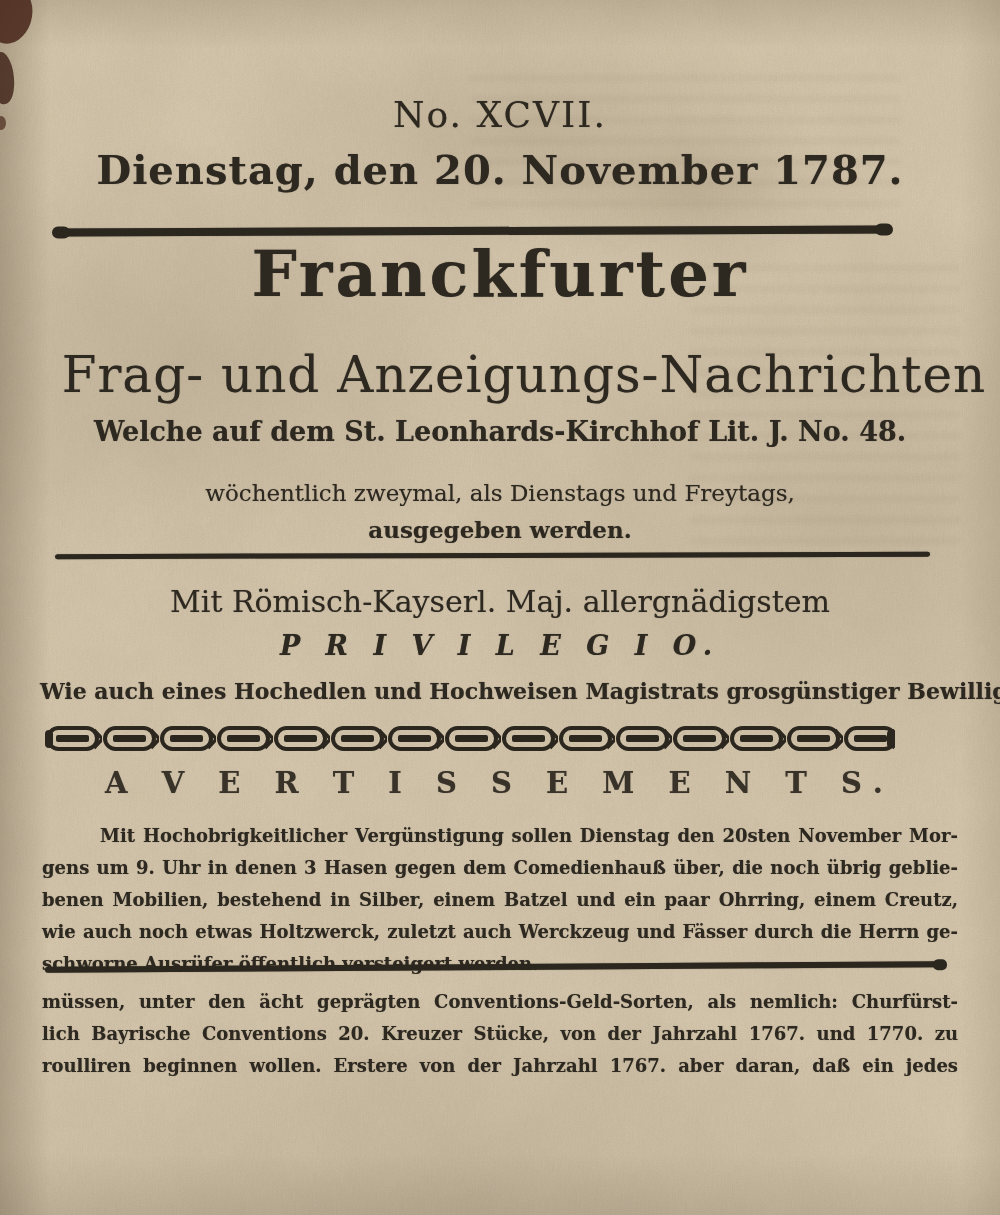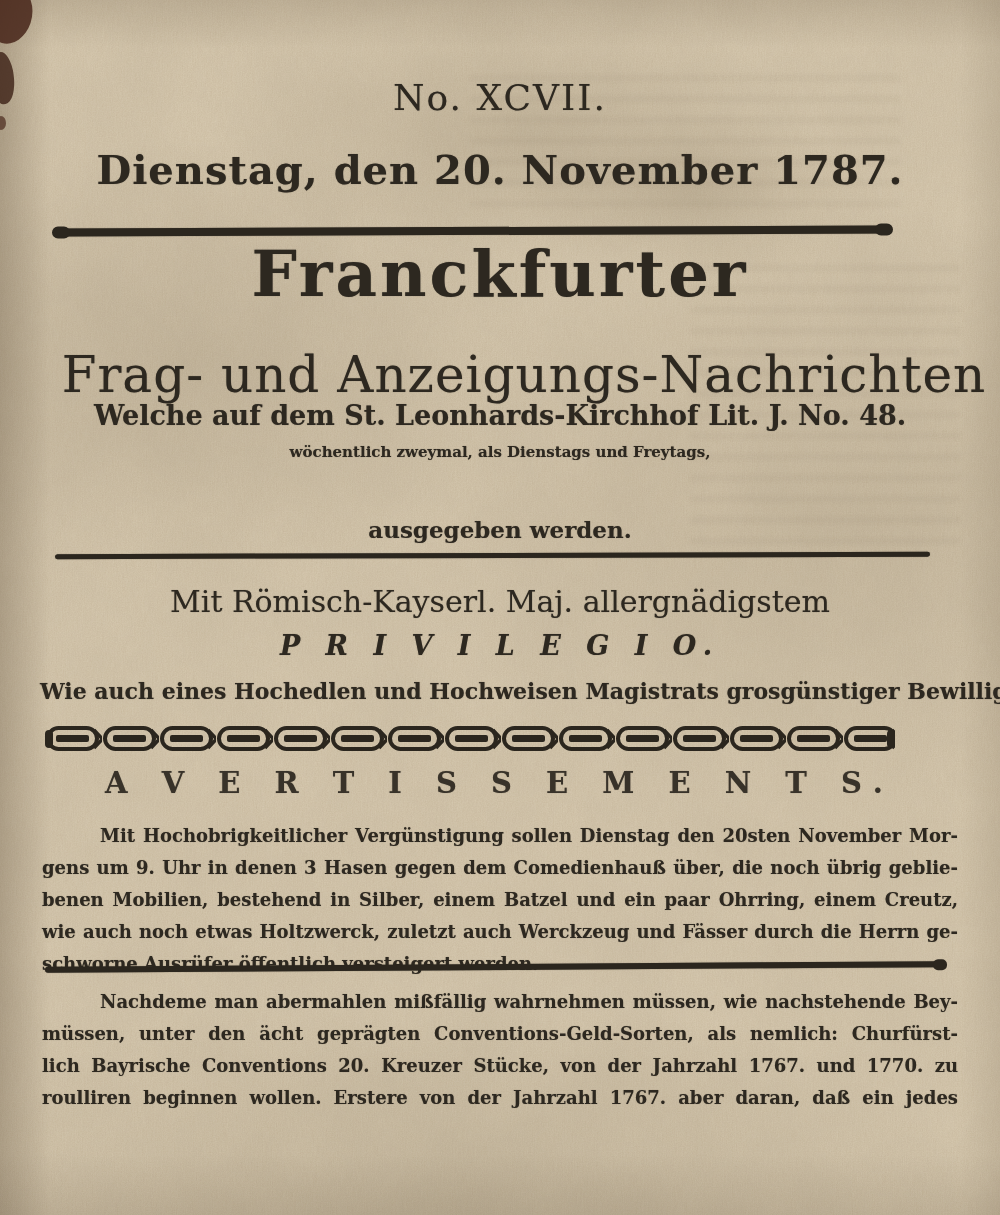--- a/index.html
+++ b/index.html
@@ -32,26 +32,26 @@
   .ghost.g1{left:470px;top:60px;width:430px;height:150px;}
   .ghost.g2{left:690px;top:250px;width:270px;height:300px;}
 
   .mark{position:absolute;pointer-events:none;}
   .mark.m1{left:-12px;top:-14px;width:44px;height:58px;background:#472419;border-radius:40% 60% 55% 45%;transform:rotate(18deg);opacity:.85;}
   .mark.m2{left:-8px;top:52px;width:22px;height:52px;background:#3c2015;border-radius:50% 50% 60% 40%;transform:rotate(-8deg);opacity:.8;}
   .mark.m3{left:-4px;top:116px;width:10px;height:14px;background:#4a2a1c;border-radius:50%;opacity:.7;}
 
   .tline{position:absolute;left:0;width:100%;text-align:center;white-space:nowrap;
          text-shadow:0 0 1px rgba(43,36,26,.45);}
-  .issue{top:77px;font-size:36px;letter-spacing:2px;}
+  .issue{top:94px;font-size:36px;letter-spacing:2px;}
   .date{top:146px;font-size:40px;font-weight:bold;letter-spacing:1px;}
   .title1{top:236px;font-size:64px;font-weight:bold;letter-spacing:3px;}
   .title2{top:346px;font-size:50px;font-weight:normal;letter-spacing:1px;margin-left:24px;}
-  .address{top:400px;font-size:27px;font-weight:bold;}
-  .sched1{top:443px;font-size:15px;font-weight:bold;}
+  .address{top:416px;font-size:27px;font-weight:bold;}
+  .sched1{top:480px;font-size:23px;font-weight:normal;}
   .sched2{top:516px;font-size:23px;font-weight:bold;}
   .priv1{top:584px;font-size:30px;font-weight:normal;}
   .priv2{top:630px;font-size:27px;font-weight:bold;font-style:italic;letter-spacing:8px;}
   .priv3{position:absolute;left:40px;top:678px;width:920px;font-size:22px;font-weight:bold;
          text-align:justify;text-align-last:justify;white-space:nowrap;
          transform:scale(1,1.02);text-shadow:0 0 1px rgba(43,36,26,.5);}
   .avert-head{top:766px;font-size:29px;font-weight:bold;letter-spacing:12px;opacity:.93;}
 
   .rule{position:absolute;background:#2b261e;border-radius:3px;box-shadow:0 0 1px rgba(43,38,30,.6);}
   .rule-top{left:55px;top:227px;width:835px;height:8px;transform:rotate(-.2deg);}
@@ -134,21 +134,20 @@
     <div class="pline first">Mit Hochobrigkeitlicher Vergünstigung sollen Dienstag den 20sten November Mor-</div>
     <div class="pline">gens um 9. Uhr in denen 3 Hasen gegen dem Comedienhauß über, die noch übrig geblie-</div>
     <div class="pline">benen Mobilien, bestehend in Silber, einem Batzel und ein paar Ohrring, einem Creutz,</div>
     <div class="pline">wie auch noch etwas Holtzwerck, zuletzt auch Werckzeug und Fässer durch die Herrn ge-</div>
     <div class="pline last">schworne Ausrüfer öffentlich versteigert werden.</div>
   </div>
 
   <div class="rule rule-low"></div>
 
   <div class="para para2">
-    <div class="pline first">Nachdeme man abermahlen mißfällig wahrnehmen müssen, wie nachstehende Bey-</div>
     <div class="pline">müssen, unter den ächt geprägten Conventions-Geld-Sorten, als nemlich: Churfürst-</div>
     <div class="pline">lich Bayrische Conventions 20. Kreuzer Stücke, von der Jahrzahl 1767. und 1770. zu</div>
     <div class="pline">roulliren beginnen wollen. Erstere von der Jahrzahl 1767. aber daran, daß ein jedes</div>
   </div>
 
   <div class="mark m1"></div>
   <div class="mark m2"></div>
   <div class="mark m3"></div>
 </div>
 

